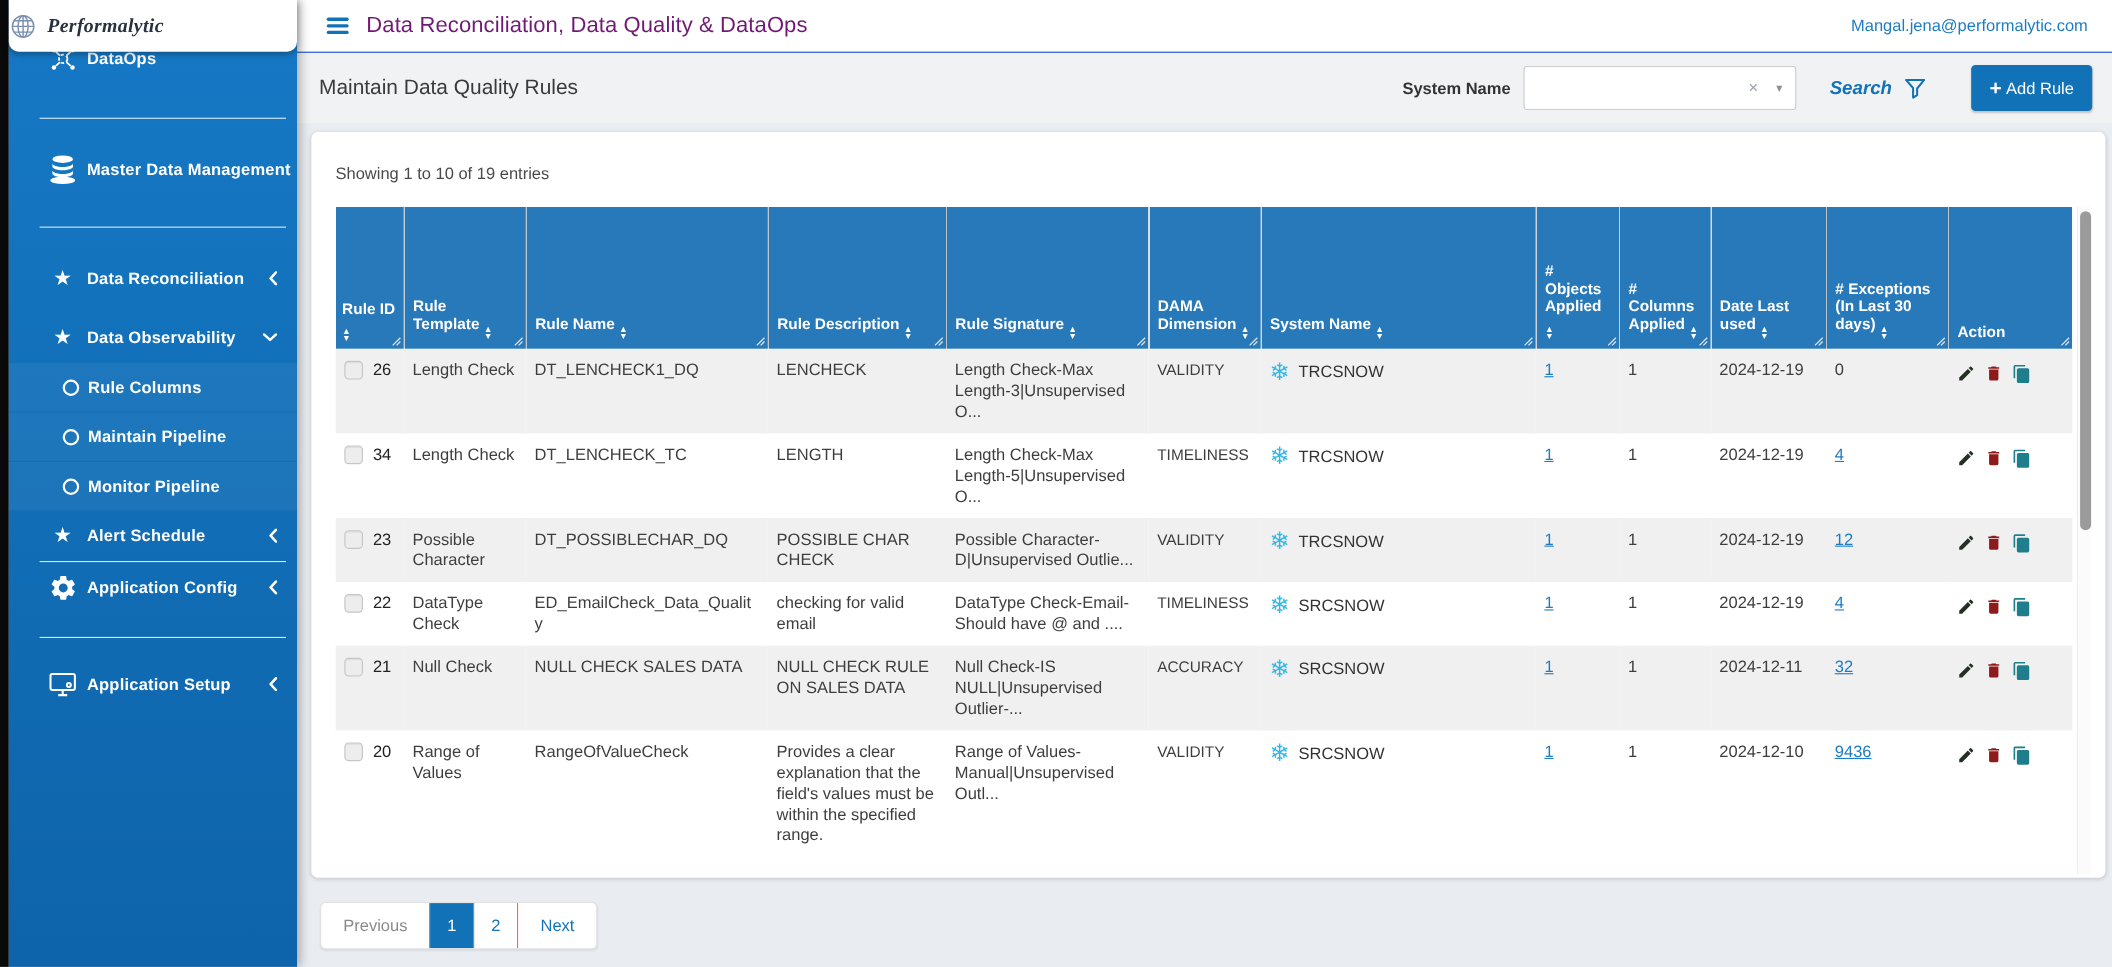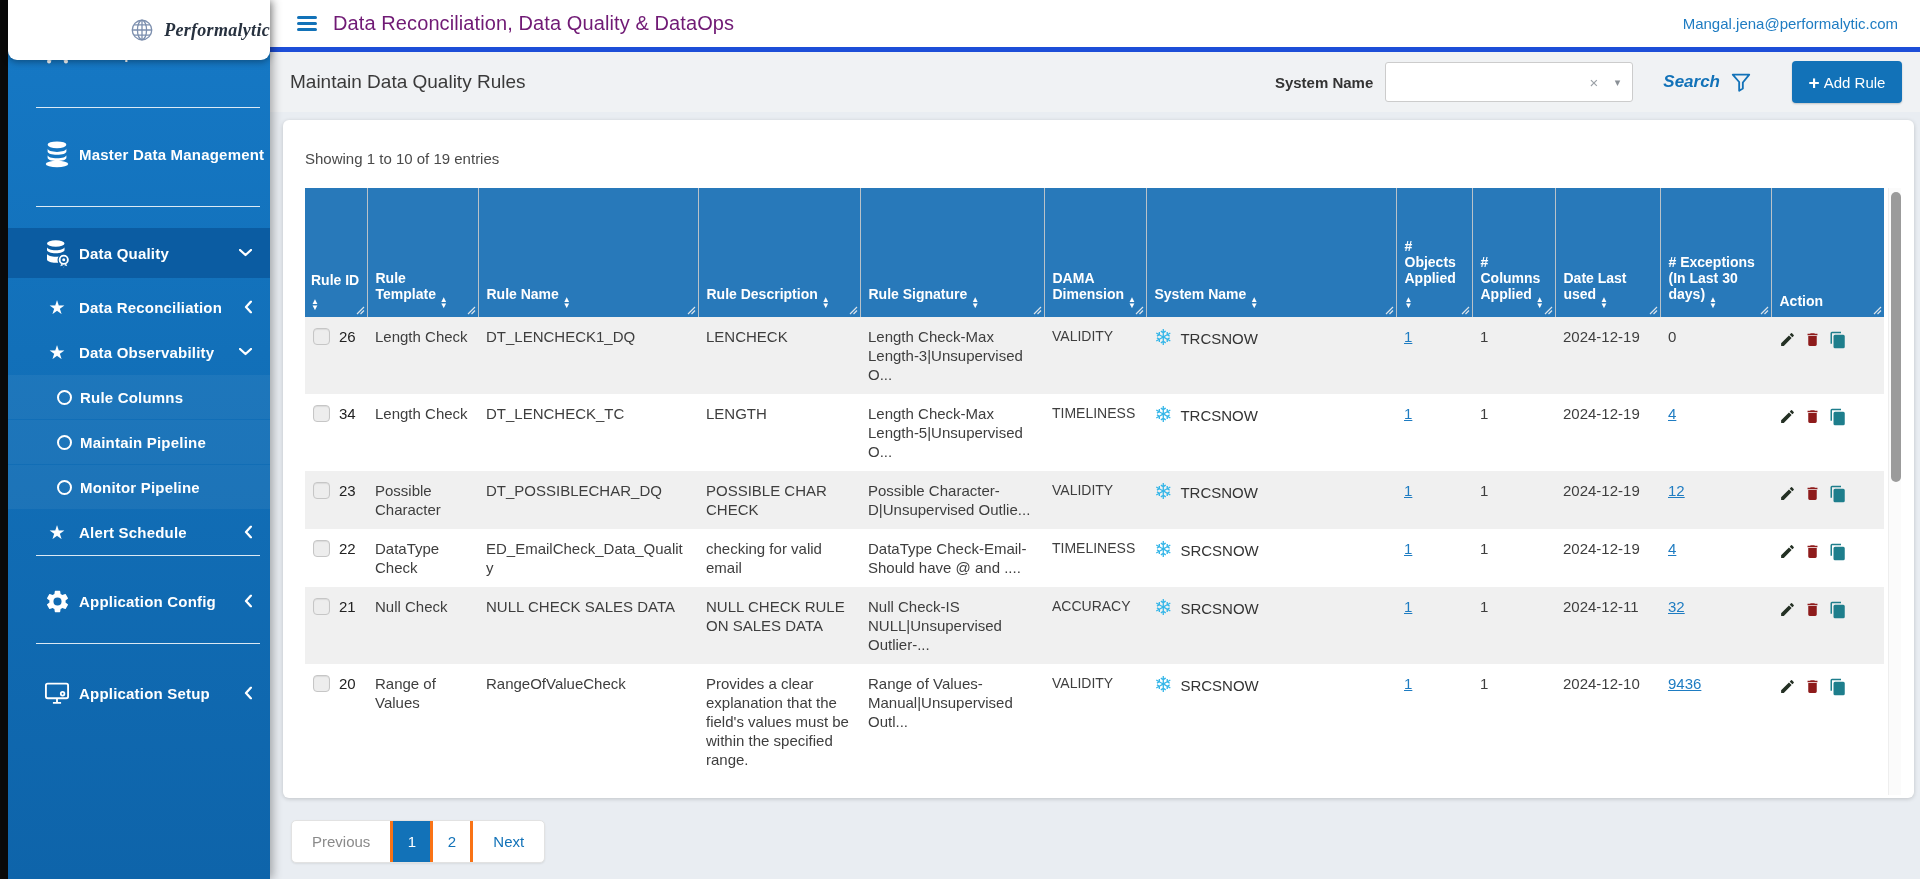--- a/index.html
+++ b/index.html
@@ -3,21 +3,21 @@
 <meta charset="utf-8">
 <style>
   *{box-sizing:border-box;margin:0;padding:0}
   html,body{width:1920px;height:879px;overflow:hidden}
   body{font-family:"Liberation Sans","DejaVu Sans",sans-serif;background:#E9EDF2;position:relative;color:#333}
 
   .edge{position:absolute;left:0;top:0;width:8px;height:879px;background:#0A0A0A}
 
   
   .sidebar{position:absolute;left:8px;top:0;bottom:0;width:262px;background:linear-gradient(180deg,#1679C6 0%,#1270B9 40%,#0E64AA 100%);box-shadow:3px 0 9px rgba(0,0,0,.3);z-index:3}
-  .logo-box{position:absolute;top:0;left:0;width:262px;height:60px;background:#fff;border-radius:0 0 9px 9px;box-shadow:0 2px 7px rgba(0,0,0,.35);display:flex;align-items:center;justify-content:flex-end;gap:9px;z-index:5}
+  .logo-box{position:absolute;top:0;left:0;width:262px;height:47px;background:#fff;border-radius:0 0 9px 9px;box-shadow:0 2px 7px rgba(0,0,0,.35);display:flex;align-items:center;justify-content:flex-start;gap:9px;z-index:5}
   .logo-text{font-family:"Liberation Serif","DejaVu Serif",serif;font-style:italic;font-weight:700;font-size:18px;color:#27313F;letter-spacing:.3px}
   #sidenav{position:absolute;top:0;left:0;right:0;z-index:1}
   .sitem{height:44px;display:flex;align-items:center;position:relative;color:#fff;cursor:pointer}
   .sitem.active{background:#0B5CA2}
   .sicon{margin-left:32px;width:34px;display:flex;justify-content:center;align-items:center}
   .sitem.sub .sicon{margin-left:45px;width:22px}
   .slabel{margin-left:5px;font-size:15px;font-weight:600;letter-spacing:.2px;white-space:nowrap}
   .star{font-size:19px;line-height:19px}
   .ring{width:15px;height:15px;border:2.2px solid #fff;border-radius:50%;display:block}
   .schev{position:absolute;right:18px;top:50%;transform:translateY(-50%);display:flex}
@@ -36,21 +36,21 @@
   #sidenav > :nth-child(16){margin-top:26px}
   .sitem.sub{background:rgba(255,255,255,.05)}
 
   
   .topbar{position:absolute;left:270px;right:0;top:0;height:47px;background:#fff;display:flex;align-items:center;z-index:2}
   .burger{margin-left:27px;cursor:pointer}
   .burger span{display:block;width:20px;height:2.6px;background:#1272B8;margin:3.2px 0;border-radius:2px}
   .apptitle{margin-left:16px;font-size:20px;color:#701a75;font-weight:500;letter-spacing:.1px}
   .email{margin-left:auto;margin-right:22px;color:#1E7CC2;font-size:15px;cursor:pointer}
 
-  .toolbar{position:absolute;left:270px;right:0;top:47px;height:65px;background:#F0F2F4;border-top:5px solid #1d4ed8;display:flex;align-items:center;z-index:2}
+  .toolbar{position:absolute;left:270px;right:0;top:47px;height:65px;background:#F0F2F4;border-top:1px solid #1d4ed8;display:flex;align-items:center;z-index:2}
   .pagetitle{margin-left:20px;font-size:19px;color:#3A3A3A;font-weight:500}
   .tright{margin-left:auto;margin-right:18px;display:flex;align-items:center}
   .syslabel{font-size:15px;color:#333;font-weight:600;margin-right:12px}
   .sysselect{width:248px;height:40px;background:#fff;border:1px solid #CCC;border-radius:3px;position:relative;cursor:pointer}
   .sel-clear{position:absolute;right:34px;top:50%;transform:translateY(-50%);color:#9AA0A6;font-size:15px;cursor:pointer}
   .sel-caret{position:absolute;right:12px;top:50%;transform:translateY(-50%);color:#8A9096;font-size:11px;cursor:pointer}
   .searchlbl{margin-left:30px;font-size:17px;font-style:italic;font-weight:600;color:#1272B8;cursor:pointer}
   .funnel{margin-left:10px;display:flex;cursor:pointer}
   .addrule{margin-left:40px;width:110px;height:42px;border-radius:4px;background:#1272B8;color:#fff;display:flex;align-items:center;justify-content:center;font-size:15px;cursor:pointer;box-shadow:0 1px 2px rgba(0,0,0,.2)}
   .addrule .plus{font-size:19px;font-weight:700;margin-right:4px;line-height:19px}
@@ -75,21 +75,21 @@
   .sys{display:flex;align-items:center;gap:8px;color:#333;font-weight:500}
   .snow{font-size:22px;line-height:22px;color:#35B6E8}
   .lnk{color:#1E7CC2;text-decoration:underline;cursor:pointer}
   .c-dama{font-size:14px}
   .acts{display:flex;gap:8px;padding-top:4px}
   .act{display:flex;cursor:pointer}
   .vscroll{position:absolute;left:1583px;top:0;width:13px;height:607px;background:#FBFBFB;border-left:1px solid #EEE}
   .vthumb{position:absolute;left:1.5px;top:4px;width:10px;height:290px;background:#9B9B9B;border-radius:6px;cursor:grab}
 
   .pagination{position:absolute;left:21px;top:708px;display:inline-flex;background:#fff;border:1px solid #E2E2E2;border-radius:5px;overflow:hidden;box-shadow:0 1px 2px rgba(0,0,0,.08)}
-  .pg{height:41px;display:flex;align-items:center;justify-content:center;font-size:15px;color:#1272B8;border-right:3px solid #f97316;cursor:pointer;padding:0 20px}
+  .pg{height:41px;display:flex;align-items:center;justify-content:center;font-size:15px;color:#1272B8;border-right:1px solid #f97316;cursor:pointer;padding:0 20px}
   .pg:last-child{border-right:none}
   .pg.num{padding:0;min-width:40px}
   .pg.muted{color:#8A8A8A}
   .pg.active{background:#1272B8;color:#fff}
 </style>
 </head>
 <body>
 
 <div class="edge"></div>
 
@@ -124,38 +124,20 @@
           <svg width="30" height="30" viewBox="0 0 24 24" fill="#fff">
             <ellipse cx="12" cy="4.6" rx="7.5" ry="2.7"></ellipse>
             <path d="M4.5 7.6c0 1.5 3.35 2.7 7.5 2.7s7.5-1.2 7.5-2.7v2.3c0 1.5-3.35 2.7-7.5 2.7s-7.5-1.2-7.5-2.7z"></path>
             <path d="M4.5 12.7c0 1.5 3.35 2.7 7.5 2.7s7.5-1.2 7.5-2.7V15c0 1.5-3.35 2.7-7.5 2.7S4.5 16.5 4.5 15z"></path>
             <ellipse cx="12" cy="20" rx="9" ry="2.6"></ellipse>
           </svg>
         </span>
         <span class="slabel">Master Data Management</span>
       </div>
       <div class="sdiv"></div>
-      <div class="sitem active">
-        <span class="sicon">
-          <svg width="30" height="30" viewBox="0 0 24 24" fill="#fff">
-            <ellipse cx="11" cy="4.4" rx="7" ry="2.6"></ellipse>
-            <path d="M4 7.2c0 1.4 3.1 2.6 7 2.6s7-1.2 7-2.6v2.4c0 1.4-3.1 2.6-7 2.6s-7-1.2-7-2.6z"></path>
-            <path d="M4 12.4c0 1.4 3.1 2.6 7 2.6.8 0 1.55-.05 2.25-.14a5.2 5.2 0 0 0-.3 4.9c-.62.06-1.27.09-1.95.09-3.9 0-7-1.2-7-2.6z"></path>
-            <circle cx="17.4" cy="17.4" r="3.3" fill="none" stroke="#fff" stroke-width="1.5"></circle>
-            <circle cx="17.4" cy="17.4" r="1.2"></circle>
-            <path d="M15.6 20.2l-1 2.3 1.9-.5 1 1.6 1-2.6zM19.2 20.2l1 2.3-1.9-.5-1 1.6-1-2.6z" opacity=".9"></path>
-          </svg>
-        </span>
-        <span class="slabel">Data Quality</span>
-        <span class="schev">
-          <svg width="13" height="8" viewBox="0 0 13 8">
-            <path d="M1 1l5.5 5L12 1" stroke="#fff" stroke-width="2.3" fill="none" stroke-linecap="round" stroke-linejoin="round"></path>
-          </svg>
-        </span>
-      </div>
       <div class="sitem">
         <span class="sicon">
           <span class="star">★</span>
         </span>
         <span class="slabel">Data Reconciliation</span>
         <span class="schev">
           <svg width="8" height="13" viewBox="0 0 8 13">
             <path d="M7 1L2 6.5 7 12" stroke="#fff" stroke-width="2.3" fill="none" stroke-linecap="round" stroke-linejoin="round"></path>
           </svg>
         </span>

